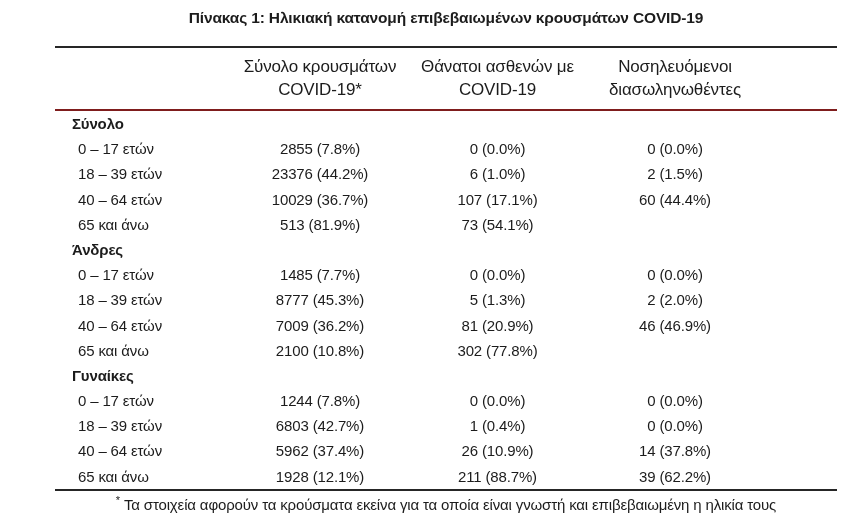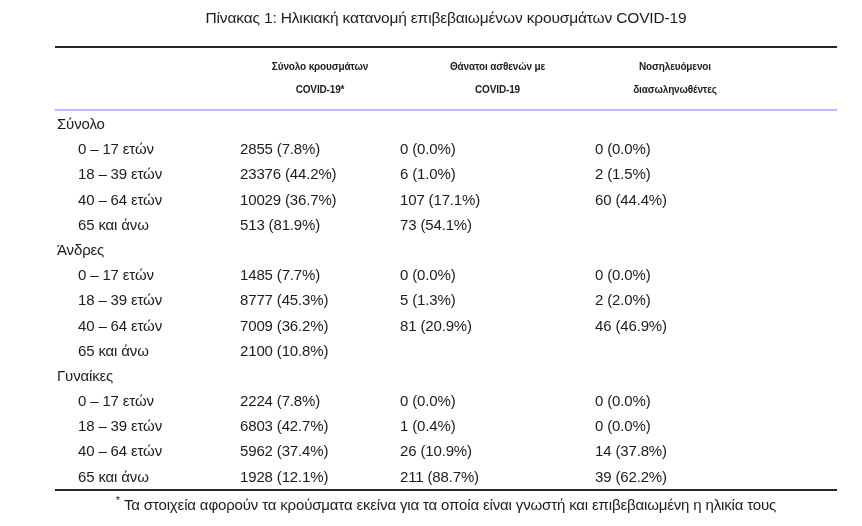--- a/index.html
+++ b/index.html
@@ -11,58 +11,58 @@
     color: #1c1c1c;
     letter-spacing: -0.15px;
     overflow: hidden;
   }
   .title {
     margin: 9px 0 0 55px;
     width: 782px;
     text-align: center;
     font-size: 15.5px;
     line-height: 18px;
-    font-weight: normal;
+    font-weight: bold;
   }
   .table {
     margin: 19px 0 0 55px;
     width: 782px;
     border-top: 2.4px solid #262626;
     border-bottom: 2.4px solid #262626;
   }
   .grid-row {
     display: grid;
     grid-template-columns: 185px 160px 195px 160px 82px;
   }
   .thead {
     padding: 7px 0 8px 0;
-    border-bottom: 2px solid #c4b5fd;
-    font-size: 10px;
-    font-weight: bold;
+    border-bottom: 2px solid #7f1d1d;
+    font-size: 17px;
   }
   .th {
     text-align: center;
     line-height: 23px;
     white-space: pre-line;
   }
   .row {
     height: 25.2px;
     line-height: 25.2px;
     font-size: 15px;
   }
   .section-label {
-    font-weight: normal;
+    font-weight: bold;
     padding-left: 2px;
+    margin-left: 15px;
   }
   .age {
     padding-left: 23px;
     white-space: nowrap;
   }
   .val {
-    text-align: left;
+    text-align: center;
     white-space: nowrap;
   }
   .footnote {
     margin: 4px 0 0 55px;
     width: 782px;
     font-size: 15px;
     line-height: 20px;
     text-align: center;
   }
   .footnote sup {
@@ -141,31 +141,32 @@
     <div class="grid-row row">
       <div class="age">40 – 64 ετών</div>
       <div class="val">7009 (36.2%)</div>
       <div class="val">81 (20.9%)</div>
       <div class="val">46 (46.9%)</div>
       <div></div>
     </div>
     <div class="grid-row row">
       <div class="age">65 και άνω</div>
       <div class="val">2100 (10.8%)</div>
+      <div class="val">302 (77.8%)</div>
       <div></div>
     </div>
   </div>
 
   <div>
     <div class="grid-row row">
       <div class="section-label">Γυναίκες</div>
     </div>
     <div class="grid-row row">
       <div class="age">0 – 17 ετών</div>
-      <div class="val">2224 (7.8%)</div>
+      <div class="val">1244 (7.8%)</div>
       <div class="val">0 (0.0%)</div>
       <div class="val">0 (0.0%)</div>
       <div></div>
     </div>
     <div class="grid-row row">
       <div class="age">18 – 39 ετών</div>
       <div class="val">6803 (42.7%)</div>
       <div class="val">1 (0.4%)</div>
       <div class="val">0 (0.0%)</div>
       <div></div>

